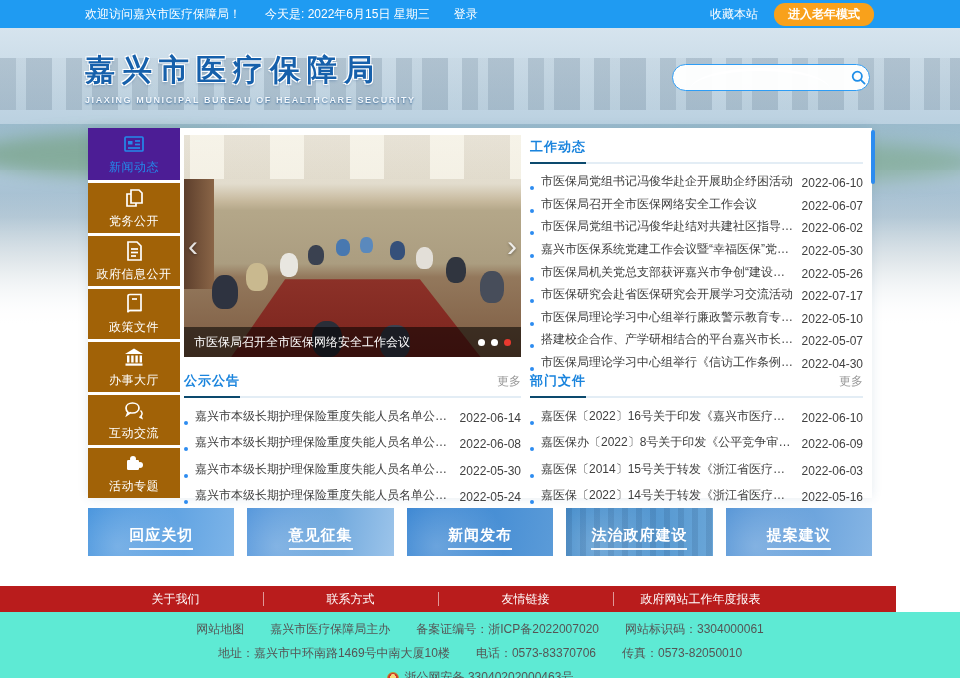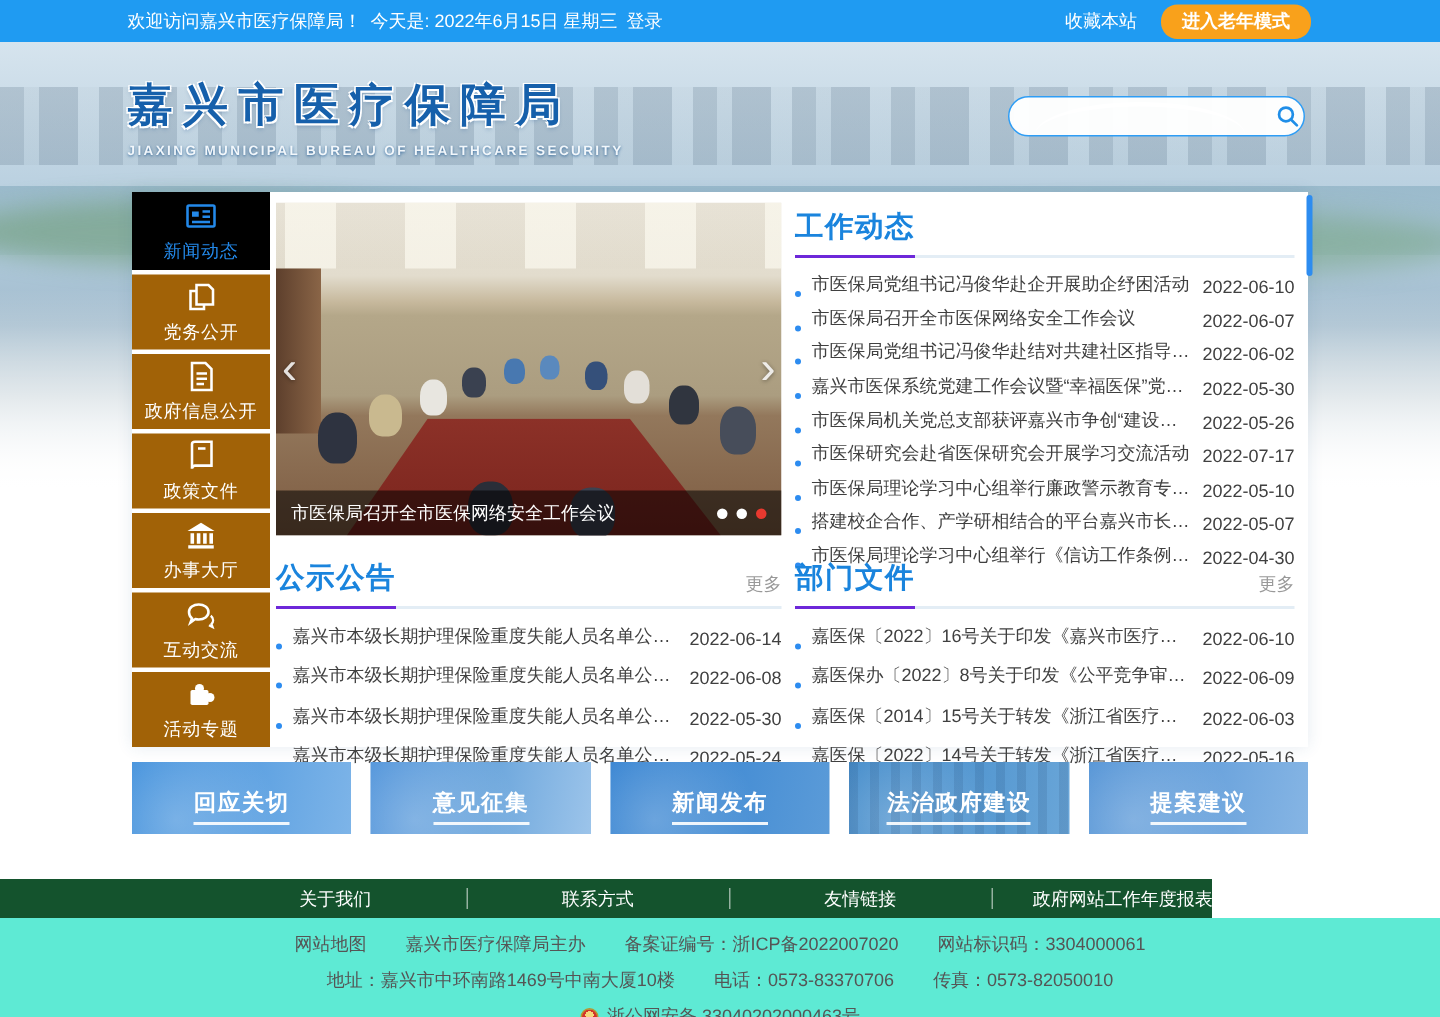--- a/index.html
+++ b/index.html
@@ -1,21 +1,21 @@
 <!DOCTYPE html>
 <html><head>
 <meta charset="utf-8">
 <style>
   * { margin:0; padding:0; box-sizing:border-box; }
   html,body { width:960px; height:678px; }
   body { font-family:"Liberation Sans","DejaVu Sans",sans-serif; background:#fff; position:relative; overflow:hidden; }
 
   
   .topbar { position:absolute; left:0; top:0; width:960px; height:28px; background:#1f9bf2; display:flex; align-items:center; color:#fff; font-size:12px; }
-  .topbar .left { margin-left:85px; display:flex; align-items:center; gap:6px; }
+  .topbar .left { margin-left:85px; display:flex; align-items:center; gap:24px; }
   .topbar .right { margin-left:auto; margin-right:86px; display:flex; align-items:center; gap:16px; }
   .topbar a { color:#fff; text-decoration:none; cursor:pointer; }
   .elder-btn { background:#f9a11b; color:#fff; font-weight:bold; font-size:12px; border:none; border-radius:11px; padding:3px 14px; cursor:pointer; }
 
   
   .hero { position:absolute; left:0; top:28px; width:960px; height:315px; overflow:hidden;
     background:linear-gradient(180deg,#d6e4ee 0%,#c2d6e4 22%,#aec8da 45%,#a3bccd 60%,#c2cfd6 75%,#eef2f4 90%,#ffffff 100%); }
   .hero .skyline { position:absolute; left:0; top:30px; width:100%; height:52px; opacity:.55;
     background:repeating-linear-gradient(90deg, rgba(110,132,150,.55) 0 16px, rgba(150,168,180,.25) 16px 26px, rgba(95,118,138,.5) 26px 52px, rgba(170,185,195,.2) 52px 66px); }
   .hero .water { position:absolute; left:0; top:96px; width:100%; height:46px; background:linear-gradient(180deg,#93b5c7,#a4c2d0); opacity:.8; }
@@ -33,21 +33,21 @@
   .search-box input { flex:1; border:none; outline:none; background:transparent; font-size:12px; padding:0 10px; color:#333; }
   .search-box .mag { width:26px; display:flex; align-items:center; justify-content:center; cursor:pointer; }
 
   
   .main-card { position:absolute; left:88px; top:128px; width:784px; height:370px; background:#fff; box-shadow:0 0 10px rgba(40,90,140,.12); }
   .scroll-thumb { position:absolute; right:-3px; top:2px; width:4px; height:54px; background:#2d8cf0; border-radius:2px; }
 
   
   .sb { position:absolute; left:0; top:0; width:92px; height:100%; display:flex; flex-direction:column; gap:3px; background:#fff; }
   .sb-item { background:#a16207; color:#fff; height:50px; flex:0 0 50px; display:flex; flex-direction:column; align-items:center; justify-content:center; gap:3px; cursor:pointer; }
-  .sb-item.active { background:#000000; color:#2389ea; flex:0 0 52px; height:52px; }
+  .sb-item.active { background:#4c1d95; color:#2389ea; flex:0 0 52px; height:52px; }
   .sb-item .lbl { font-size:12px; letter-spacing:.5px; }
   .sb-item svg { display:block; }
 
   
   .carousel { position:absolute; left:96px; top:7px; width:337px; height:222px; overflow:hidden; cursor:pointer; }
   .photo { position:absolute; inset:0;
     background:linear-gradient(180deg,#e9e4d8 0%,#e2dccd 22%,#c6b89c 30%,#b4a popsicle 0, #b4a789 34%, #ab9d80 58%, #93785c 64%, #7d5b41 100%); }
   .photo { background:linear-gradient(180deg,#e9e4d8 0%,#e2dccd 22%,#c6b89c 30%,#b4a789 34%,#ab9d80 58%,#93785c 64%,#7d5b41 100%); }
   .photo .lights { position:absolute; left:0; top:0; width:100%; height:44px; opacity:.75;
     background:repeating-linear-gradient(90deg, rgba(252,250,240,.9) 6px 40px, rgba(210,205,190,.1) 40px 86px); }
@@ -59,21 +59,21 @@
   .caption .txt { flex:1; overflow:hidden; white-space:nowrap; text-overflow:ellipsis; }
   .dots { display:flex; gap:6px; margin-left:8px; }
   .dot { width:7px; height:7px; border-radius:50%; background:#fff; cursor:pointer; }
   .dot.active { background:#e8392f; }
   .car-arrow { position:absolute; top:50%; transform:translateY(-50%); color:rgba(255,255,255,.85); font-size:30px; line-height:1; cursor:pointer; text-shadow:0 1px 3px rgba(0,0,0,.4); }
   .car-prev { left:4px; } .car-next { right:4px; }
 
   
   .sec { position:absolute; }
   .sec-head { display:flex; justify-content:space-between; align-items:flex-end; border-bottom:2px solid #e3edf5; }
-  .sec-title { font-size:19px; font-weight:bold; color:#1a84dd; padding-bottom:6px; border-bottom:2px solid #6d28d9; margin-bottom:-2px; letter-spacing:1px; }
+  .sec-title { font-size:13px; font-weight:bold; color:#1a84dd; padding-bottom:6px; border-bottom:2px solid #0c4a6e; margin-bottom:-2px; letter-spacing:1px; }
   .more { font-size:12px; color:#999; cursor:pointer; padding-bottom:6px; text-decoration:none; }
   .nlist { display:flex; flex-direction:column; }
   .nrow { display:flex; align-items:flex-end; gap:7px; cursor:pointer; }
   .bullet { width:4px; height:4px; border-radius:50%; background:#2d8cf0; flex:0 0 4px; }
   .ntext { flex:1; font-size:12px; color:#404040; white-space:nowrap; overflow:hidden; text-overflow:ellipsis; }
   .ndate { font-size:12px; color:#404040; flex:0 0 auto; }
   .sec-work { left:442px; top:10px; width:333px; }
   .sec-work .nlist { margin-top:9px; height:198px; justify-content:space-between; }
   .sec-notice { left:96px; top:244px; width:337px; }
   .sec-dept { left:442px; top:244px; width:333px; }
@@ -85,21 +85,21 @@
   .banner span { color:#fff; font-size:15px; font-weight:bold; letter-spacing:1px; padding-bottom:3px; border-bottom:2px solid rgba(255,255,255,.9); position:relative; z-index:2;margin-top:11px; }
   .banner::before { content:""; position:absolute; inset:0; background:radial-gradient(circle at 20% 80%, rgba(255,255,255,.25), transparent 55%); }
   .b1 { background:linear-gradient(100deg,#3d8edb,#7db4e8); }
   .b2 { background:linear-gradient(100deg,#4a90d9 0%,#6fa8dd 55%,#9cc4ea 100%); }
   .b3 { background:linear-gradient(100deg,#2f7fd0,#5b9bd8); }
   .b4 { background:linear-gradient(100deg,#3a86c8,#6aa6d8); }
   .b4::after { content:""; position:absolute; inset:0; background:repeating-linear-gradient(90deg, rgba(20,50,90,.25) 0 6px, transparent 6px 14px); opacity:.5; }
   .b5 { background:linear-gradient(100deg,#4c8fd4,#86b5e4); }
 
   
-  .fnav { position:absolute; left:0; top:586px; width:808px; height:26px; background:#14532d;padding-left:48px; }
+  .fnav { position:absolute; left:0; top:586px; width:896px; height:26px; background:#b91c1c; }
   .fnav-inner { margin-left:88px; width:700px; height:100%; display:flex; }
   .fnav-item { flex:1; display:flex; align-items:center; justify-content:center; color:#fff; font-size:12px; cursor:pointer; position:relative; }
   .fnav-item + .fnav-item::before { content:""; position:absolute; left:0; top:6px; height:14px; width:1px; background:rgba(255,255,255,.55); }
 
   
   .footer { position:absolute; left:0; top:612px; width:960px; height:66px; background:#5eead4; color:#555; font-size:12px; text-align:center; padding-top:9px; }
   .footer .fline { margin-bottom:7px; display:flex; justify-content:center; gap:26px; }
   .footer .fline3 { display:flex; justify-content:center; align-items:center; gap:6px; }
   .badge { width:12px; height:12px; border-radius:50%; background:radial-gradient(circle at 50% 38%, #f6d77a 0 34%, #d4342a 35% 100%); border:1px solid #b8972f; display:inline-block; }
 </style>

